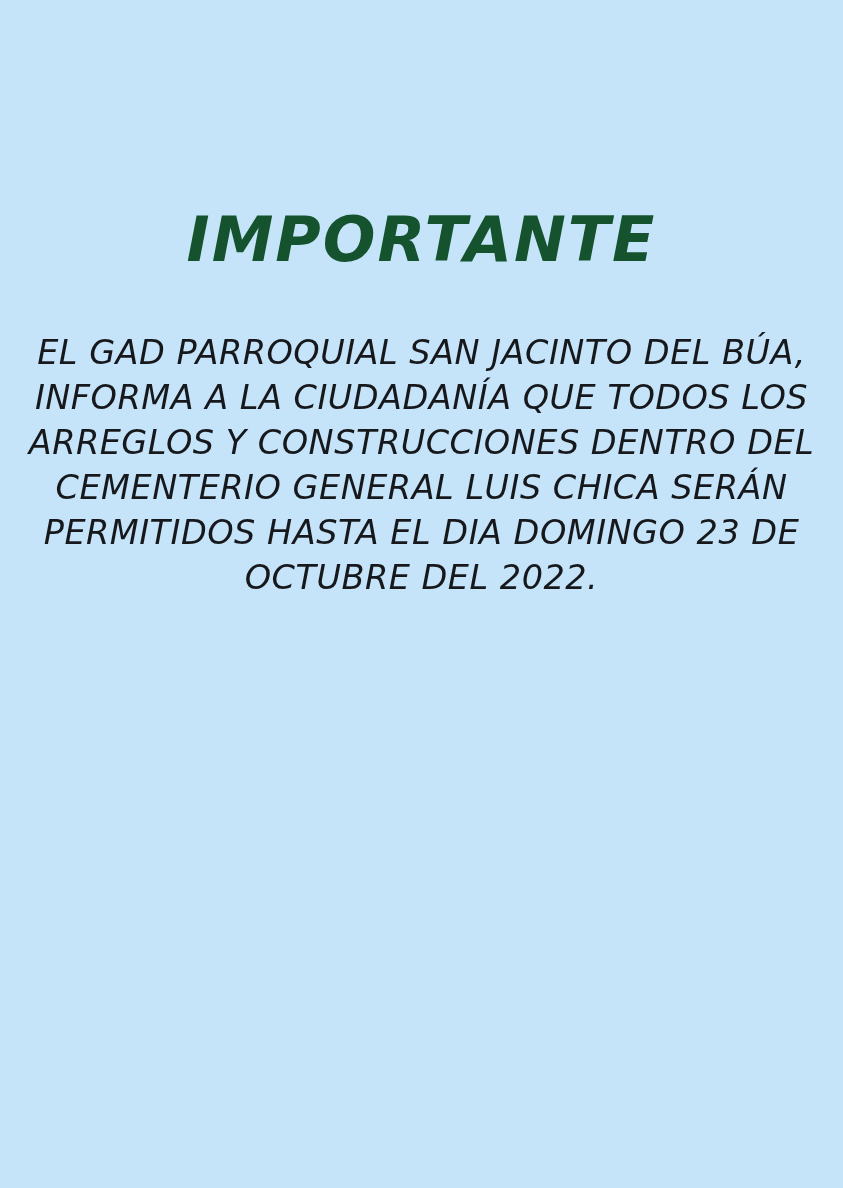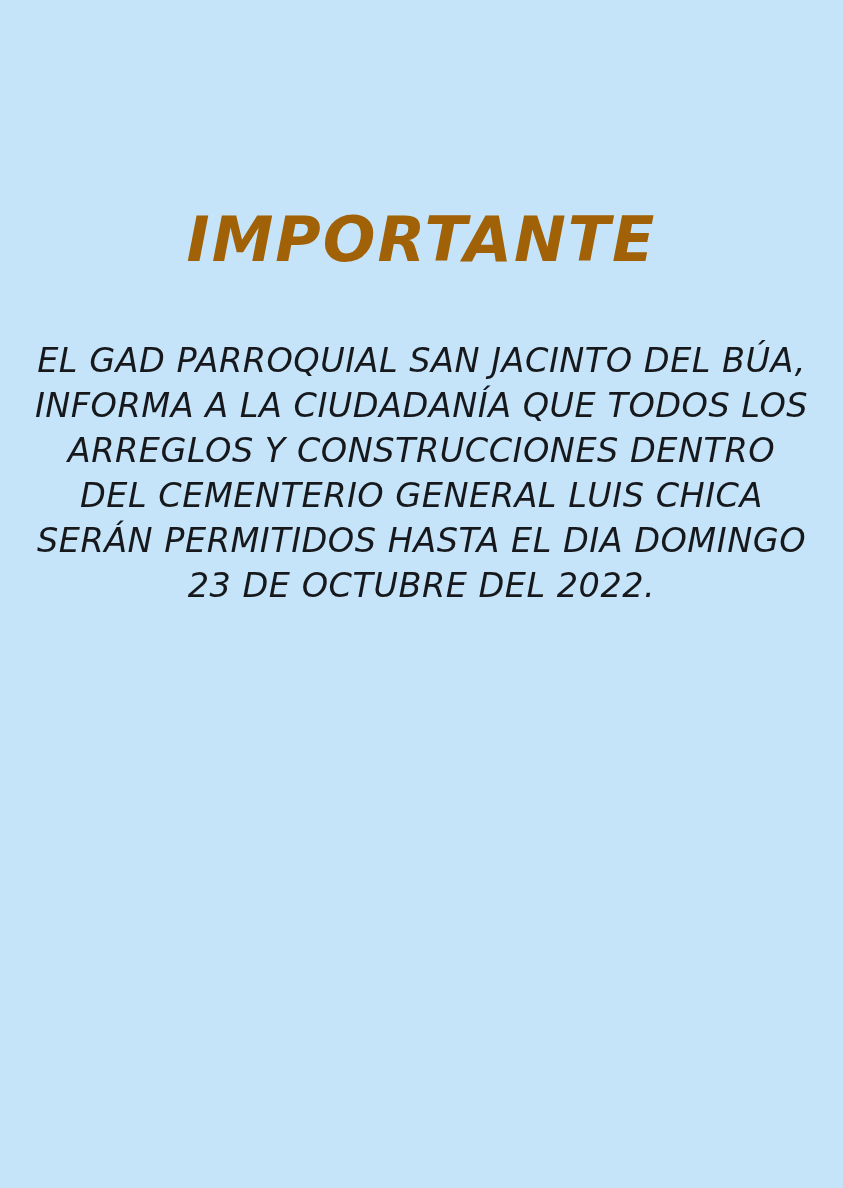--- a/index.html
+++ b/index.html
@@ -20,21 +20,21 @@
     background: #c5e4f9;
     box-sizing: border-box;
     padding: 0;
   }
   .headline {
     position: absolute;
     top: 207px;
     left: 0;
     width: 843px;
     text-align: center;
-    color: #a16207;
+    color: #14532d;
     font-family: "DejaVu Sans", sans-serif;
     font-weight: bold;
     font-style: italic;
     font-size: 62px;
     letter-spacing: 2px;
     line-height: 1.05;
   }
   .body-block {
     position: absolute;
     top: 322px;
@@ -45,21 +45,21 @@
     font-family: "DejaVu Sans", sans-serif;
     font-style: italic;
     font-weight: 400;
     font-size: 33.5px;
     line-height: 45px;
     letter-spacing: 0.5px;
     padding: 0 14px;
     box-sizing: border-box;
   }
   .body-block p {
-    margin: 16px;
+    margin: 8px;
   }
   .para-gap {
     height: 0px;
   }
 </style>
 </head>
 <body>
 
 <div class="poster">
 

